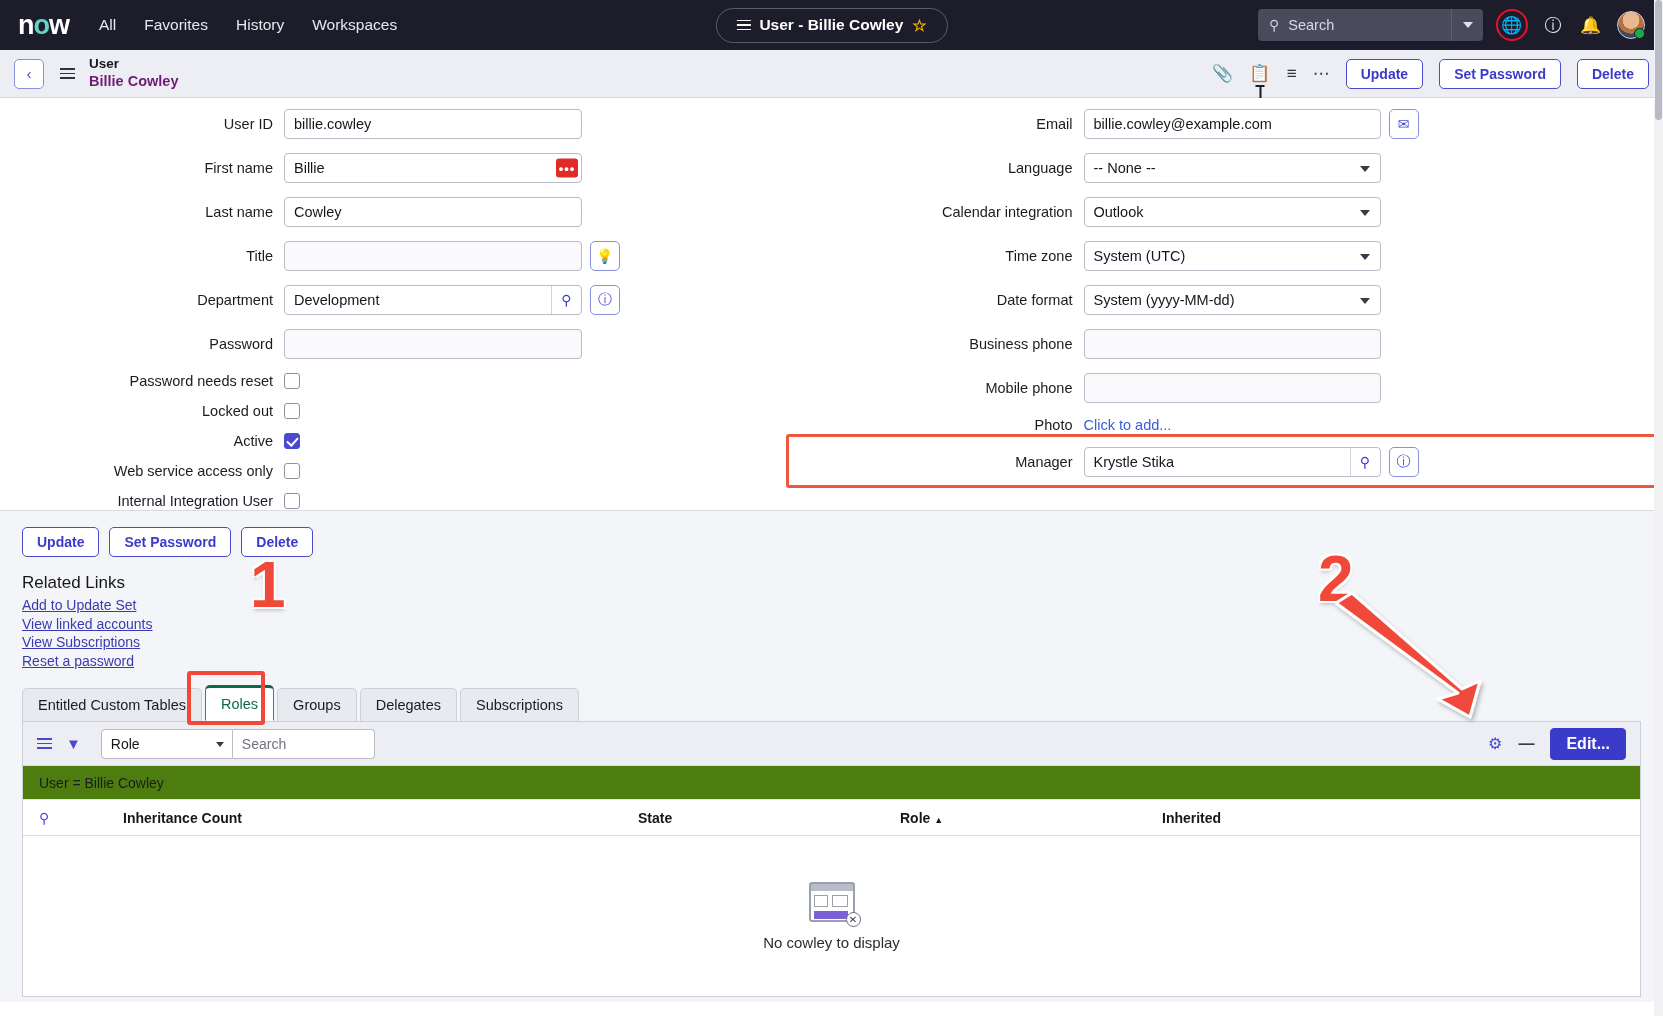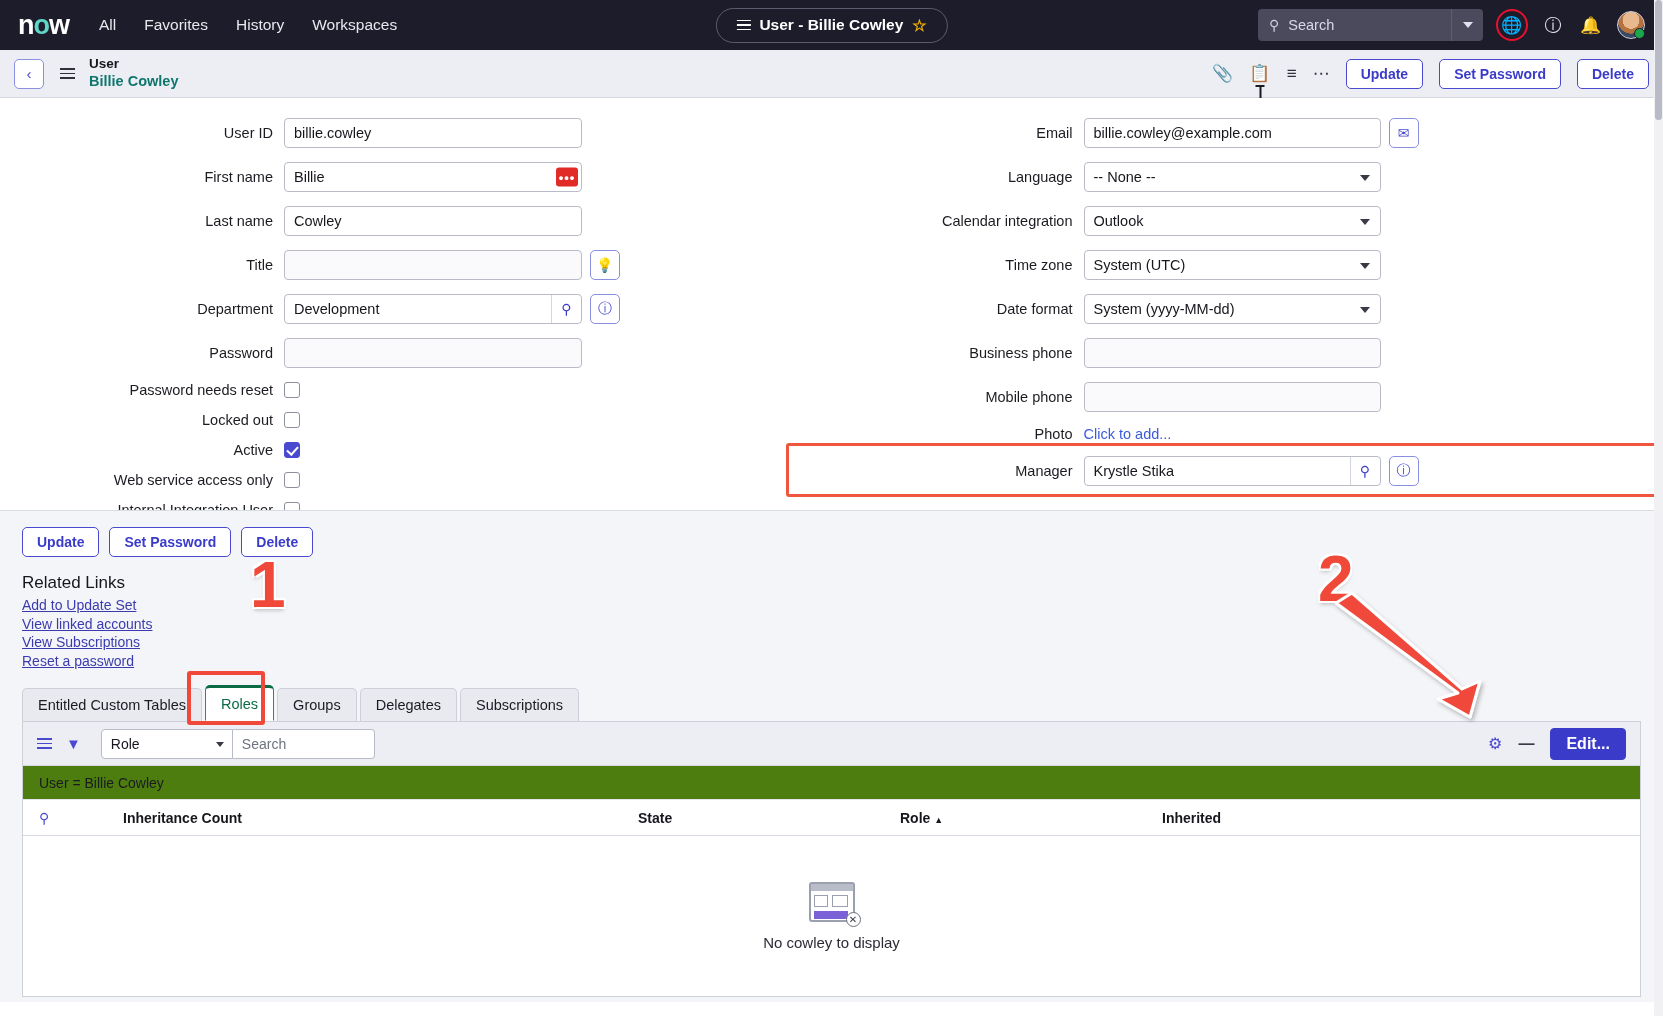--- a/index.html
+++ b/index.html
@@ -77,42 +77,42 @@
   }
   .back-btn {
     width: 30px; height: 30px; border:1px solid #8a8fe0; border-radius: 5px;
     background:#fff; display:flex;align-items:center;justify-content:center;
     color:#4a4ad0; font-size: 15px; cursor:pointer;
   }
   .formbar-ham { margin-left: 16px; display:flex;flex-direction:column;gap:3px; cursor:pointer;}
   .formbar-ham i { display:block;width:15px;height:1.7px;background:#32323c;}
   .rec-title { margin-left: 14px; line-height: 1.22; }
   .rec-title .t1 { font-size: 13.5px; font-weight:700; color:#16161d;}
-  .rec-title .t2 { font-size: 14.5px; font-weight:700; color:#0f766e;}
+  .rec-title .t2 { font-size: 14.5px; font-weight:700; color:#701a75;}
   .formbar-right { margin-left:auto; display:flex; align-items:center; gap: 16px;}
   .bar-ico { font-size: 17px; color:#2f2f3a; cursor:pointer; position:relative;}
   .icursor {
     position:absolute; left: 50%; top: 22px; transform:translateX(-50%);
     width: 9px; height: 17px; pointer-events:none;
   }
   .icursor::before, .icursor::after {
     content:""; position:absolute; left:0; width:9px; height:1.6px; background:#1a1a22;
   }
   .icursor::before { top:0; } .icursor::after { bottom:0; }
   .icursor i { position:absolute; left:4px; top:0; width:1.6px; height:17px; background:#1a1a22;}
   .tbtn {
     border:1px solid #4a4ad0; border-radius:5px; background:#fff;
     color:#3b3bc9; font-size:14px; font-weight:700; padding: 6px 14px; cursor:pointer;
     white-space:nowrap;
   }
 
   
   .formbody {
     height: 412px; background:#fff; position:relative;
-    padding: 20px 0 0 0; overflow:hidden;
+    padding: 11px 0 0 0; overflow:hidden;
   }
   .cols { display:flex; }
   .col { width: 50%; padding-left: 0; }
   .frow { display:flex; align-items:center; margin-bottom: 14px; }
   .flabel {
     font-size: 14.5px; color: #1b1b22; text-align:right; padding-right: 11px;
   }
   .col-left .flabel { width: 284px; }
   .col-right .flabel { width: 252px; }
   .finput {

